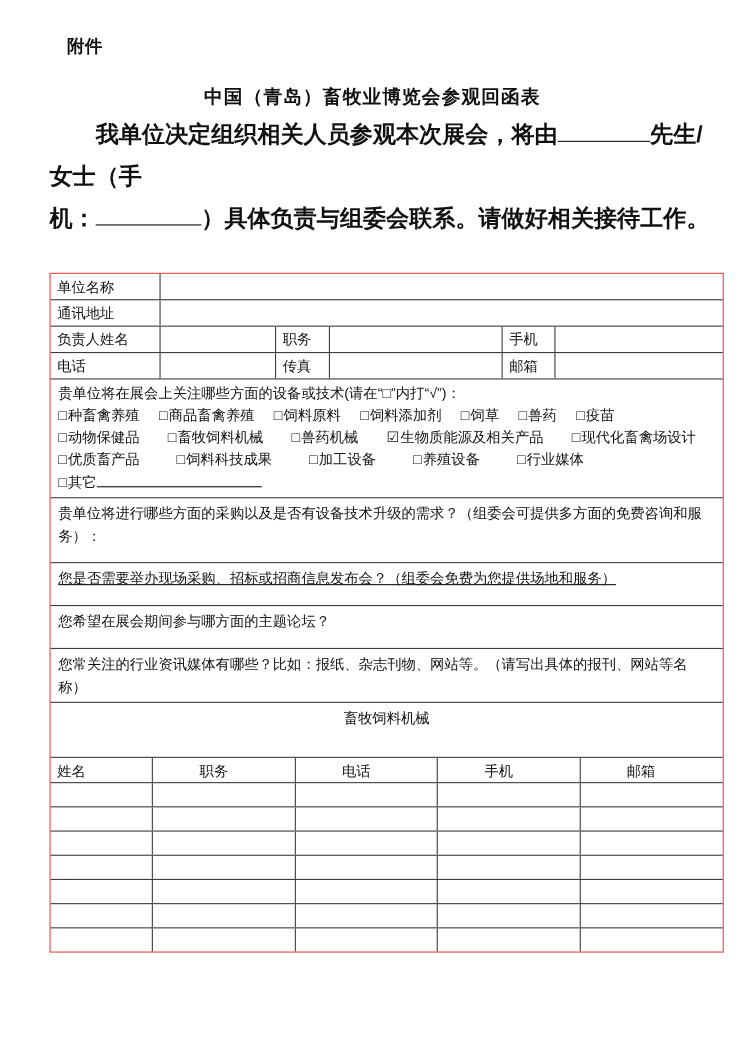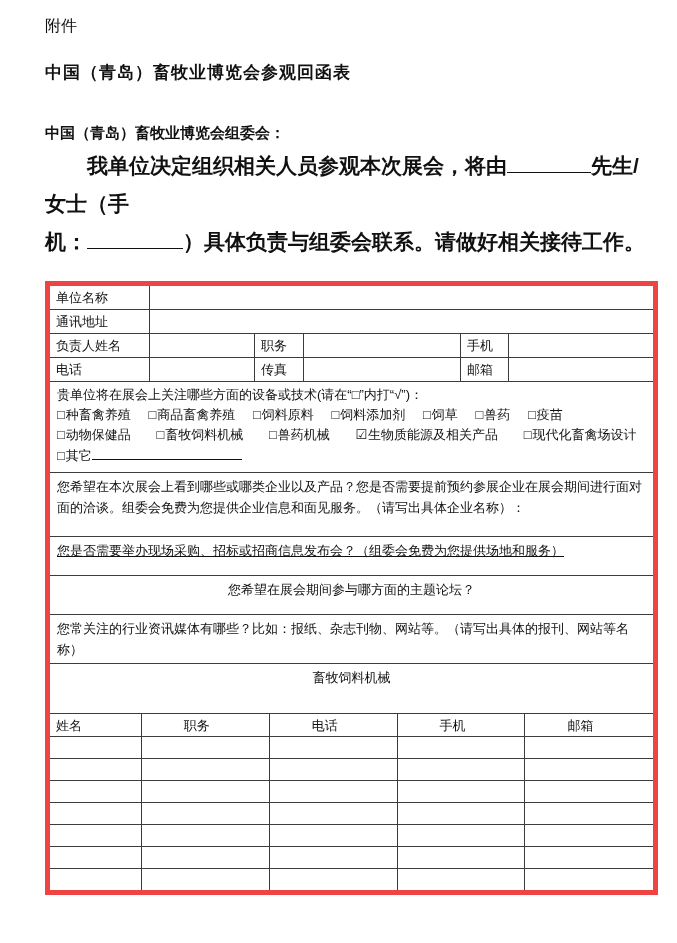--- a/index.html
+++ b/index.html
@@ -4,33 +4,33 @@
 <style>
   html,body{margin:0;padding:0;background:#ffffff;}
   body{
     width:677px;height:943px;
     font-family:"Liberation Sans","DejaVu Sans",sans-serif;
     color:#111111;
     -webkit-font-smoothing:antialiased;
   }
   .page{box-sizing:border-box;width:677px;height:943px;padding:16px 19px 0 45px;overflow:hidden;}
 
-  .attachment{font-size:16px;font-weight:normal;margin:0;}
-  .doc-title{font-size:17px;font-weight:bold;margin:24px 26px 0 0;letter-spacing:1px;}
+  .attachment{font-size:16px;font-weight:bold;margin:16px;}
+  .doc-title{font-size:17px;font-weight:bold;text-align:center;margin:24px 26px 0 0;letter-spacing:1px;}
   .salutation{font-size:15px;font-weight:bold;margin:40px 0 0 0;}
   .intro-line{font-size:21px;font-weight:bold;line-height:38px;margin:0;}
   .intro-line.first{text-indent:2em;margin-top:4px;}
   .blank{display:inline-block;border-bottom:1.5px solid #111;height:14px;vertical-align:baseline;}
   .blank.b1{width:84px;}
   .blank.b2{width:96px;}
   .blank.b-other{width:150px;}
   .blank.b-count{width:60px;}
 
   
-  .form-table{border:5px solid #ef4444;margin-top:20px;width:613px;box-sizing:border-box;}
+  .form-table{border:1px solid #ef4444;margin-top:30px;width:613px;box-sizing:border-box;}
   .t-row{display:flex;border-bottom:1px solid #3c3c3c;}
   .t-row:last-child{border-bottom:none;}
   .cell{box-sizing:border-box;border-right:1px solid #3c3c3c;padding:2px 6px;font-size:13px;line-height:19px;}
   .cell.last{border-right:none;}
   .contact .cell{height:23px;}
   .w-lab1{width:100px;}
   .w-val1{width:105px;}
   .w-lab2{width:49px;}
   .w-val2{width:157px;}
   .w-lab3{width:48px;}
@@ -45,40 +45,39 @@
   .row-a .cb{margin-right:14px;}
   .row-b .cb{margin-right:22px;}
   .row-c .cb{margin-right:30px;}
   .cb:last-child{margin-right:0;}
 
   
   .q{box-sizing:border-box;padding:3px 7px;font-size:13px;line-height:21px;}
   .q1{min-height:58px;}
   .q2{min-height:63px;}
   .q3{min-height:38px;text-decoration:underline;}
-  .q4{min-height:38px;text-align:center;}
+  .q4{min-height:38px;}
   .q5{min-height:40px;}
 
   
   .pt{box-sizing:border-box;text-align:center;font-size:13px;line-height:22px;padding:3px 0;min-height:49px;}
   .pt .pt-title{display:block;}
   .p-row{display:flex;gap:36px;}
   .p-row .cell{width:20%;height:22px;}
   .p-row.p-data .cell{height:21px;}
 </style>
 </head>
 <body>
 
 <div class="page">
 
   <p class="attachment">附件</p>
 
   <h1 class="doc-title">中国（青岛）畜牧业博览会参观回函表</h1>
 
-  <p class="salutation">中国（青岛）畜牧业博览会组委会：</p>
 
   <p class="intro-line first"><span>我单位决定组织相关人员参观本次展会，将由</span><span class="blank b1"></span><span>先生/女士（手</span></p>
   <p class="intro-line"><span>机：</span><span class="blank b2"></span><span>）具体负责与组委会联系。请做好相关接待工作。</span></p>
 
   <div class="form-table">
 
     <div class="t-row contact">
       <div class="cell w-lab1">单位名称</div>
       <div class="cell grow last"></div>
     </div>
@@ -115,28 +114,35 @@
           <span class="cb"><span class="cb-glyph">□</span><span>兽药</span></span>
           <span class="cb"><span class="cb-glyph">□</span><span>疫苗</span></span>
         </div>
         <div class="cb-row row-b">
           <span class="cb"><span class="cb-glyph">□</span><span>动物保健品</span></span>
           <span class="cb"><span class="cb-glyph">□</span><span>畜牧饲料机械</span></span>
           <span class="cb"><span class="cb-glyph">□</span><span>兽药机械</span></span>
           <span class="cb"><span class="cb-glyph">☑</span><span>生物质能源及相关产品</span></span>
           <span class="cb"><span class="cb-glyph">□</span><span>现代化畜禽场设计</span></span>
         </div>
+        <div class="cb-row row-c">
+          <span class="cb"><span class="cb-glyph">□</span><span>优质畜产品</span></span>
+          <span class="cb"><span class="cb-glyph">□</span><span>饲料科技成果</span></span>
+          <span class="cb"><span class="cb-glyph">□</span><span>加工设备</span></span>
+          <span class="cb"><span class="cb-glyph">□</span><span>养殖设备</span></span>
+          <span class="cb"><span class="cb-glyph">□</span><span>行业媒体</span></span>
+        </div>
         <div class="cb-row">
           <span class="cb"><span class="cb-glyph">□</span><span>其它</span></span><span class="blank b-other"></span>
         </div>
       </div>
     </div>
 
     <div class="t-row">
-      <div class="q q2 grow last">您希望在本次展会上看到哪些或哪类企业以及产品？您是否需要提前预约参展企业在展会期间进行面对面的洽谈。组委会免费为您提供企业信息和面见服务。（请写出具体企业名称）：</div>
+      <div class="q q1 grow last">贵单位将进行哪些方面的采购以及是否有设备技术升级的需求？（组委会可提供多方面的免费咨询和服务）：</div>
     </div>
     <div class="t-row">
       <div class="q q3 grow last">您是否需要举办现场采购、招标或招商信息发布会？（组委会免费为您提供场地和服务）</div>
     </div>
     <div class="t-row">
       <div class="q q4 grow last">您希望在展会期间参与哪方面的主题论坛？</div>
     </div>
     <div class="t-row">
       <div class="q q5 grow last">您常关注的行业资讯媒体有哪些？比如：报纸、杂志刊物、网站等。（请写出具体的报刊、网站等名称）</div>
     </div>

